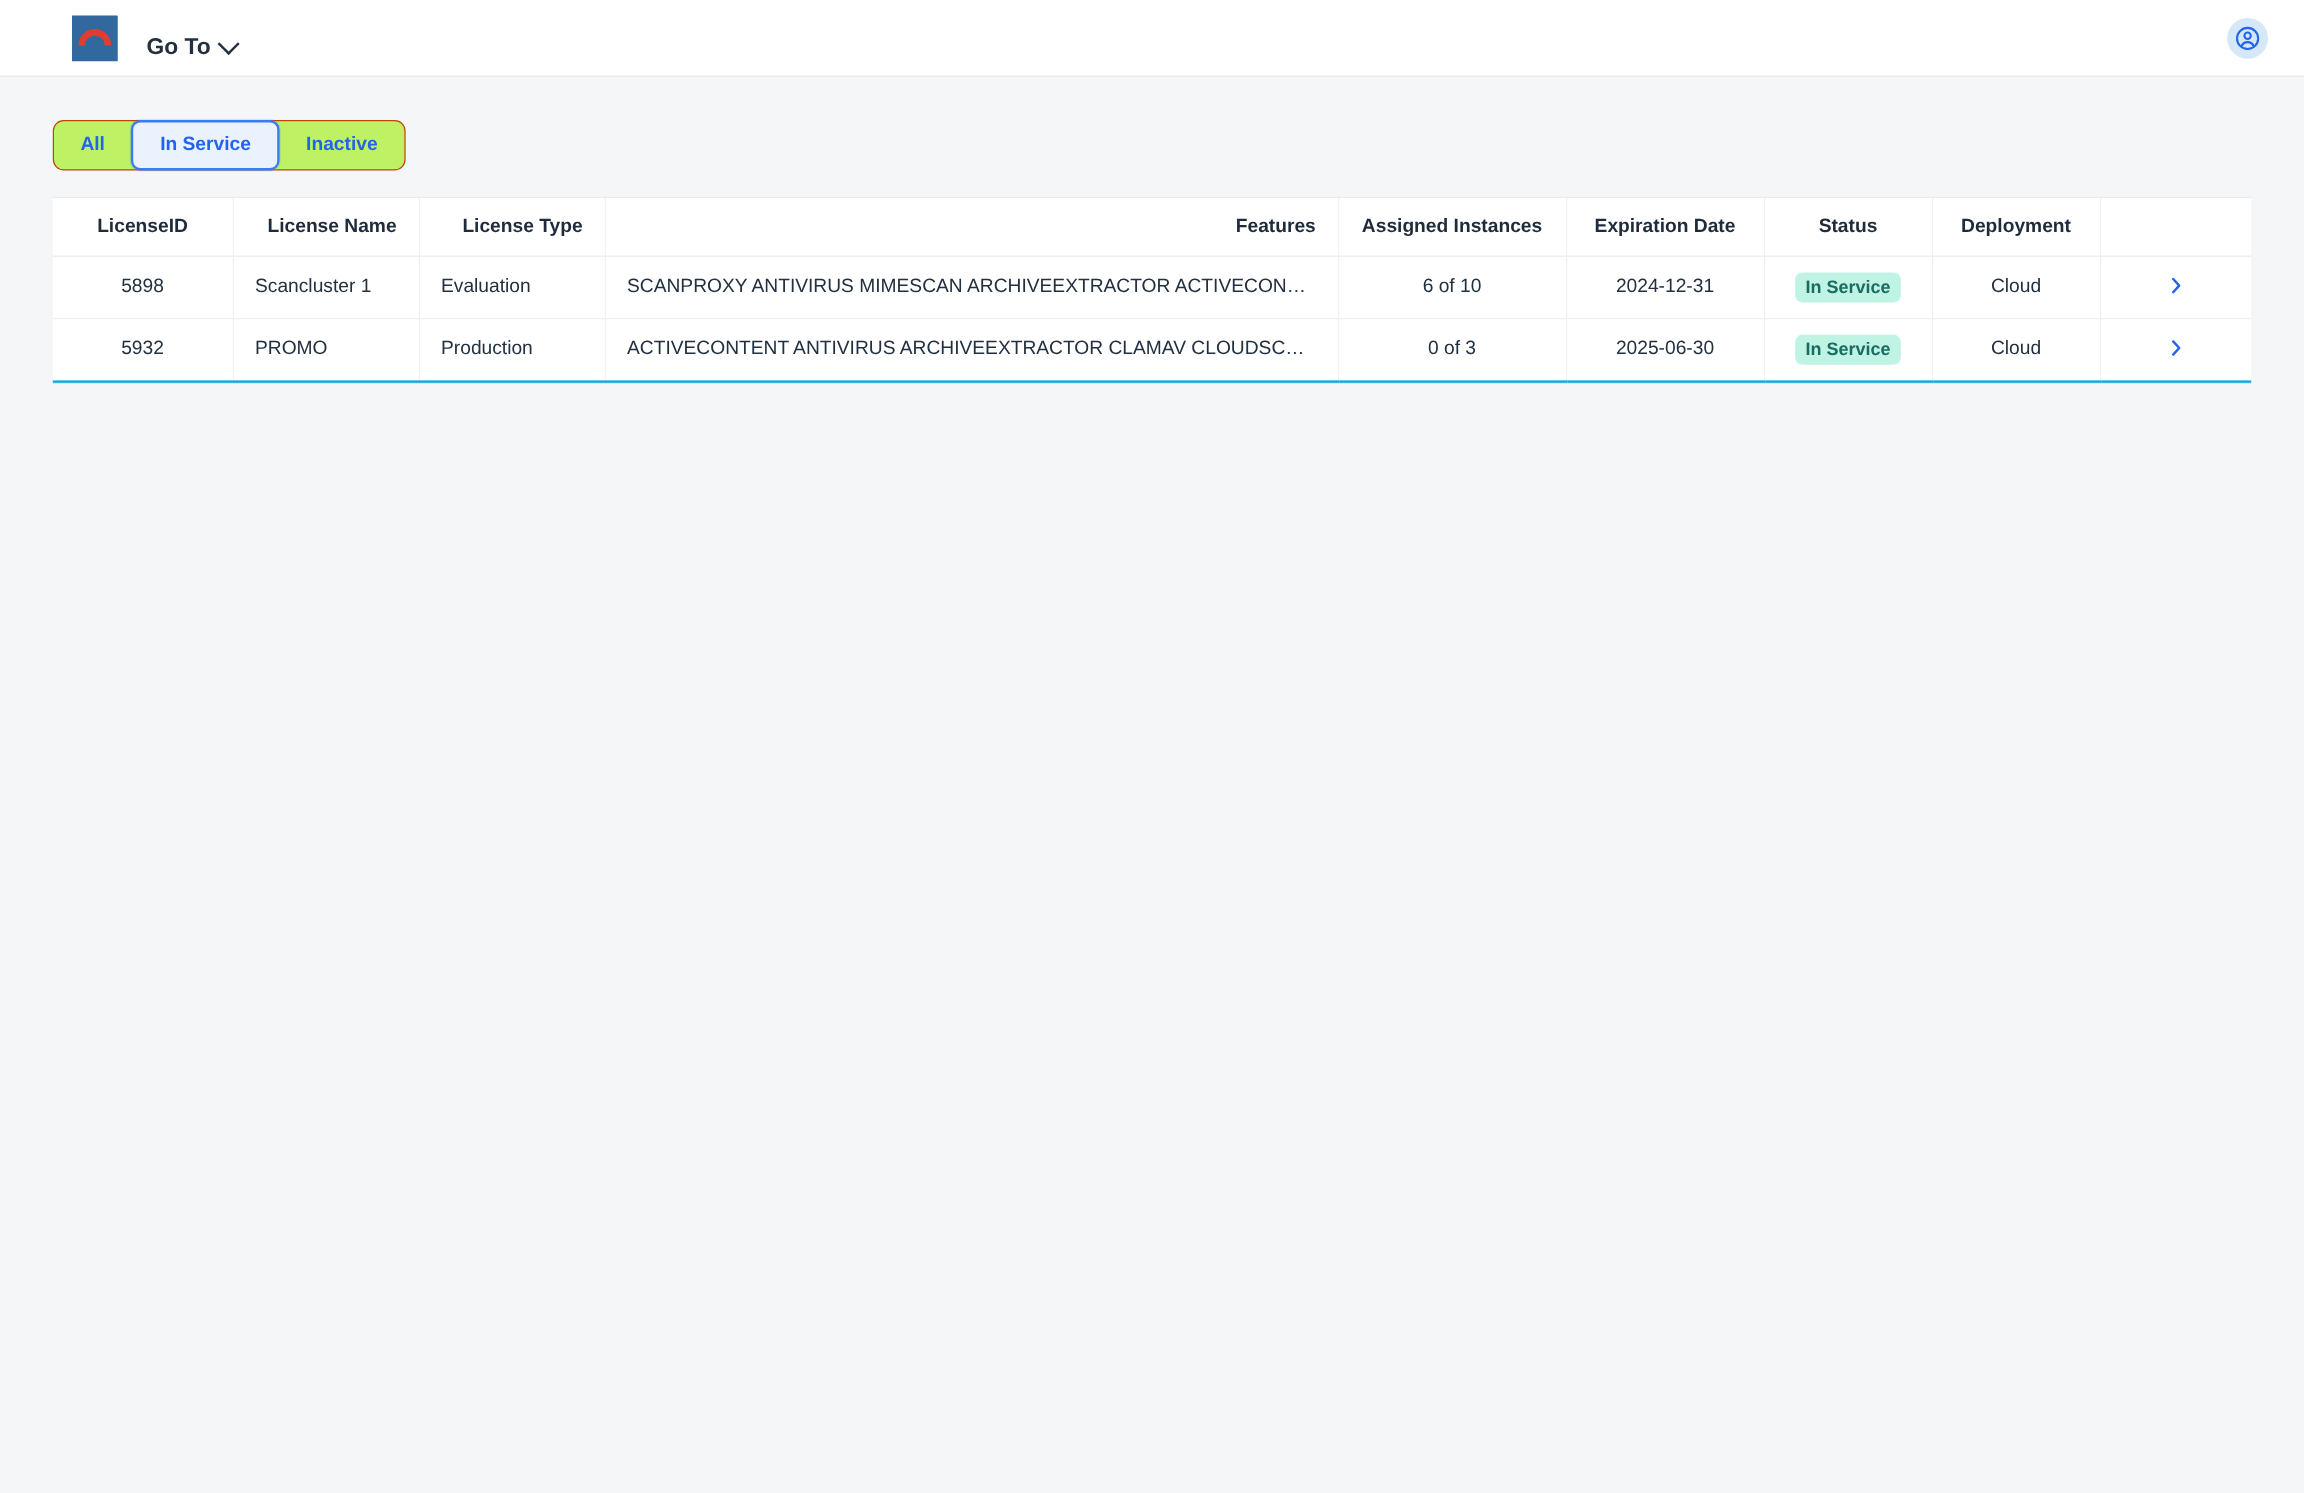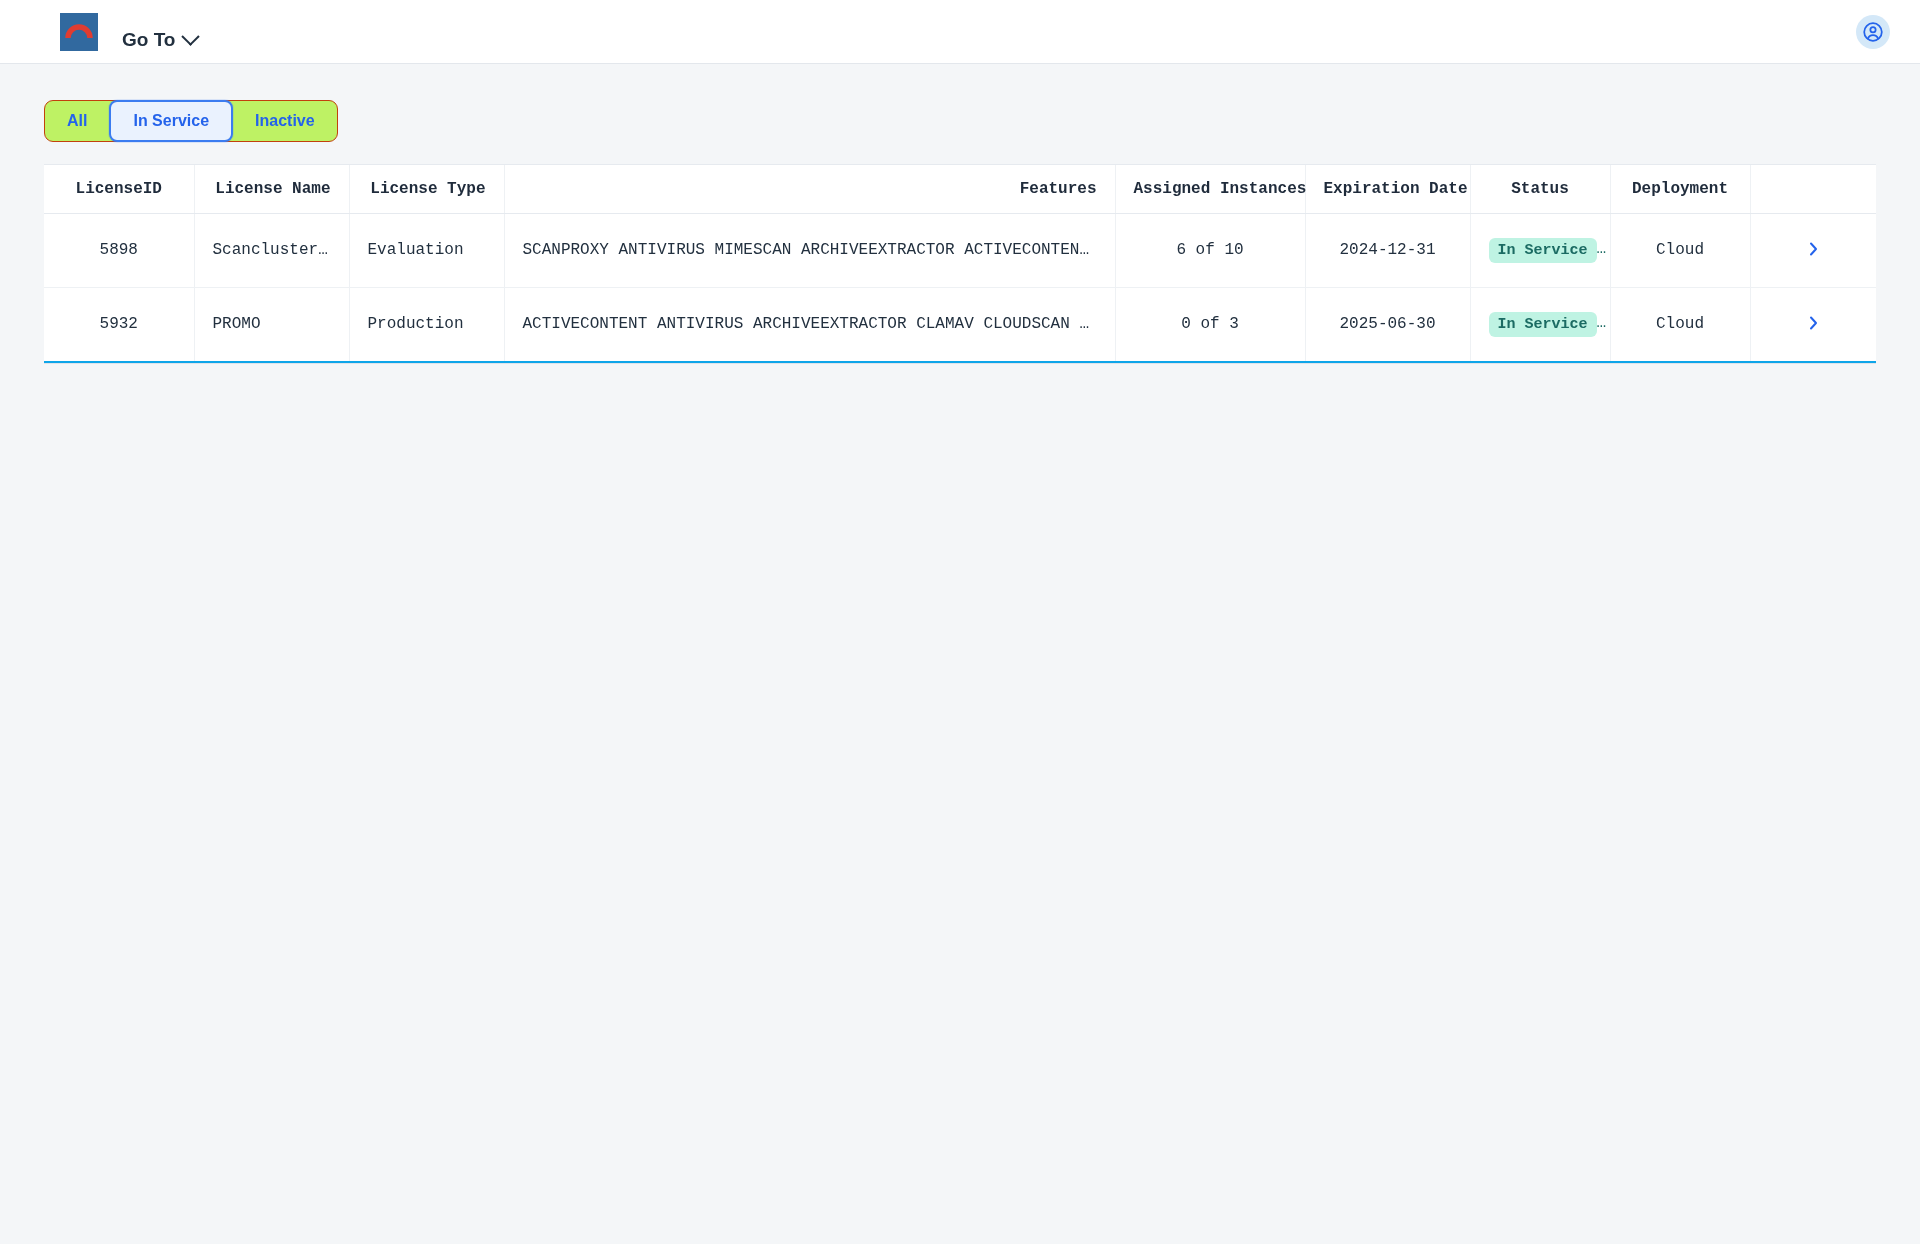--- a/index.html
+++ b/index.html
@@ -157,39 +157,38 @@
   .table-wrap {
     margin-top: 22px;
     background: #ffffff;
     border-top: 1px solid #e6eaef;
     border-bottom: 1px solid #dfe4ea;
   }
   table {
     width: 100%;
     border-collapse: collapse;
     table-layout: fixed;
-    font-family: Liberation Mono, monospace;
   }
   thead th {
     font-size: 16px;
     font-weight: bold;
     color: #1f2b3b;
     text-align: right;
     padding: 14px 18px;
     height: 48px;
     border-bottom: 1px solid #e6eaef;
     border-right: 1px solid #eef1f4;
     background: #ffffff;
     white-space: nowrap;
   }
   thead th:last-child { border-right: none; }
   tbody td {
     font-size: 16px;
     color: #22303f;
-    padding: 24px 18px;
+    padding: 13px 18px;
     height: 52px;
     border-bottom: 1px solid #eef1f4;
     border-right: 1px solid #eef1f4;
     background: #ffffff;
     overflow: hidden;
     text-overflow: ellipsis;
     white-space: nowrap;
   }
   tbody td:last-child { border-right: none; }
   tbody tr:last-child td { border-bottom: 2px solid #0ea5e9; }

